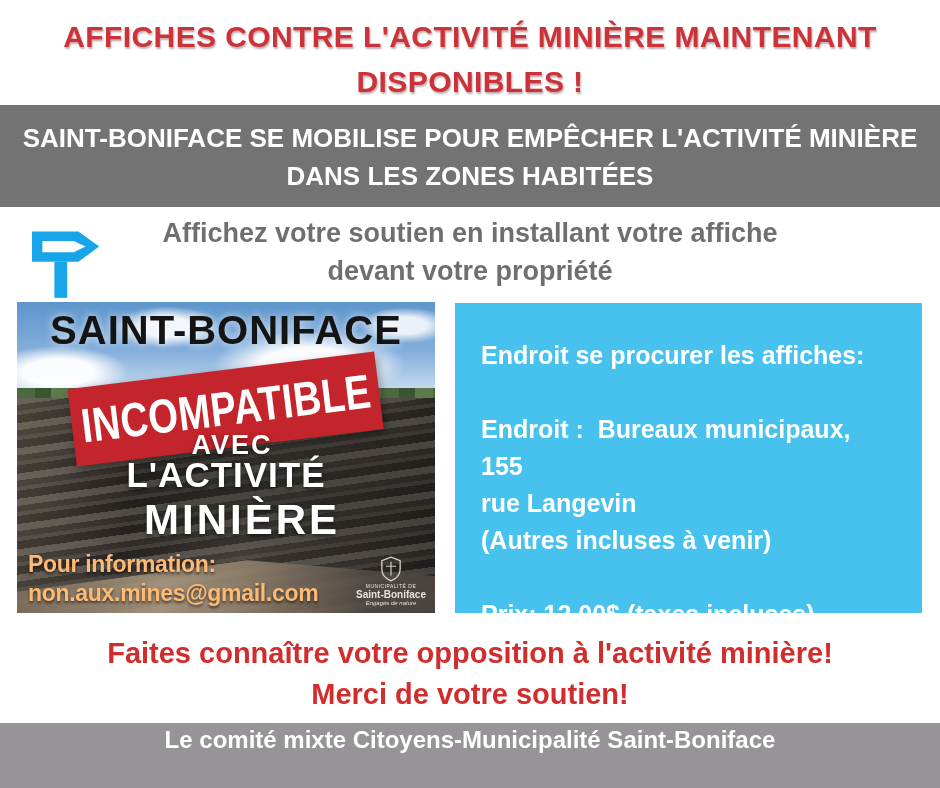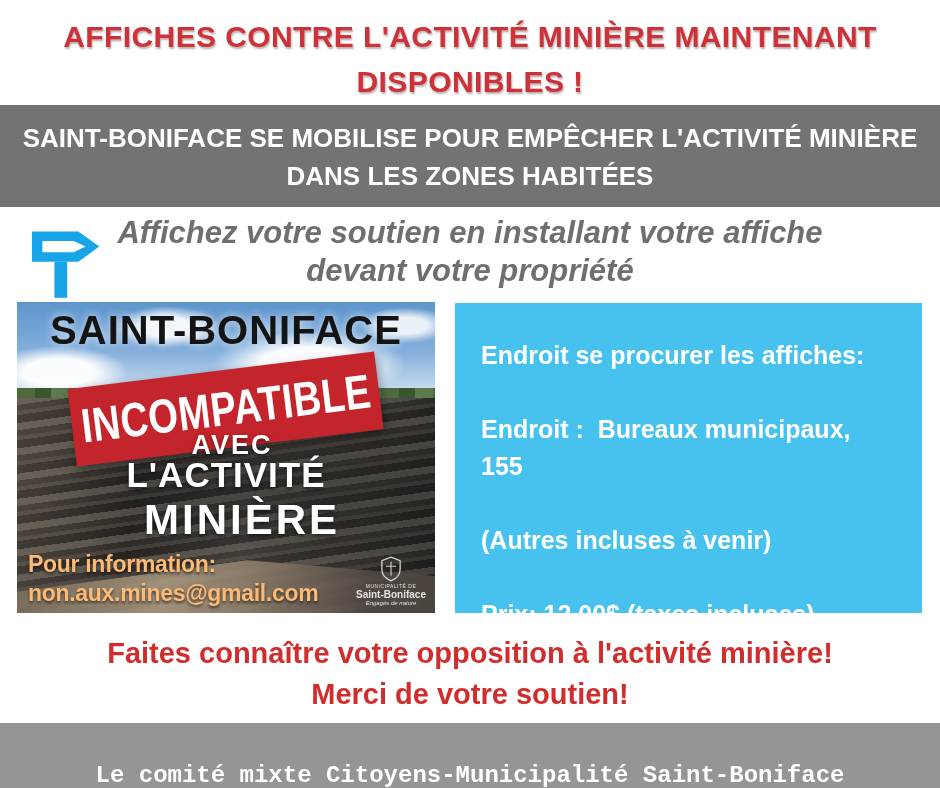--- a/index.html
+++ b/index.html
@@ -13,21 +13,21 @@
 
   
   .gray-banner{position:absolute;top:105px;left:0;right:0;height:102px;background:#737373;
                box-sizing:border-box;padding-top:14px;text-align:center;color:#fff;
                font-weight:700;font-size:26px;line-height:38px;}
 
   
   .instruction{position:absolute;top:207px;left:0;right:0;height:95px;}
   .signpost{position:absolute;left:24px;top:12px;width:80px;height:84px;display:block;}
   .instr-text{position:absolute;left:0;right:0;top:7px;text-align:center;color:#6F6F71;
-              font-weight:700;font-size:31px;line-height:38px;font-style:italic;}
+              font-weight:700;font-size:27px;line-height:38px;}
 
   
   .poster{position:absolute;left:17px;top:302px;width:418px;height:311px;overflow:hidden;background:#3a3734;}
   .sky{position:absolute;left:0;right:0;top:0;height:29%;
        background:
         radial-gradient(ellipse 90px 34px at 10% 78%, rgba(255,255,255,.95) 40%, rgba(255,255,255,0) 78%),
         radial-gradient(ellipse 70px 28px at 36% 28%, rgba(255,255,255,.9) 35%, rgba(255,255,255,0) 75%),
         radial-gradient(ellipse 120px 42px at 70% 70%, rgba(255,255,255,.95) 42%, rgba(255,255,255,0) 80%),
         radial-gradient(ellipse 62px 24px at 93% 26%, rgba(255,255,255,.85) 35%, rgba(255,255,255,0) 75%),
         linear-gradient(to bottom,#5D95CC 0%,#84AFDC 55%,#CADDEE 100%);}
@@ -70,21 +70,21 @@
   .info-box p{margin:0 0 37px 0;white-space:pre-wrap;}
   .info-box p:last-child{margin-bottom:8px;text-decoration:underline;}
 
   
   .closing{position:absolute;top:633px;left:0;right:0;text-align:center;color:#D22D2D;
        font-weight:700;font-size:29px;line-height:41px;}
 
   
   .footer{position:absolute;top:723px;left:0;right:0;bottom:0;background:#969496;
        text-align:center;color:#fff;font-weight:700;font-size:24px;}
-  .footer div{padding-top:39px;font-family:Liberation Mono, monospace;}
+  .footer div{padding-top:3px;}
 </style>
 </head>
 <body>
 
 <div class="page">
 
   <header class="title">
     <div>AFFICHES CONTRE L'ACTIVITÉ MINIÈRE MAINTENANT</div>
     <div>DISPONIBLES !</div>
   </header>
@@ -133,21 +133,21 @@
         <path d="M12 6 V21 M6.5 11 H17.5" fill="none" stroke="rgba(255,255,255,.8)" stroke-width="1.2"></path>
       </svg>
       <div class="logo-top">MUNICIPALITÉ DE</div>
       <div class="logo-name">Saint-Boniface</div>
       <div class="logo-tag">Engagés de nature</div>
     </div>
   </section>
 
   <section class="info-box">
     <p>Endroit se procurer les affiches:</p>
-    <p><span>Endroit :  Bureaux municipaux, 155</span><br><br><span>(Autres incluses à venir)</span></p>
+    <p><span>Endroit :  Bureaux municipaux, 155</span><br><span>rue Langevin</span><br><span>(Autres incluses à venir)</span></p>
     <p>Prix: 12.00$ (taxes incluses)</p>
   </section>
 
   <section class="closing">
     <div>Faites connaître votre opposition à l'activité minière!</div>
     <div>Merci de votre soutien!</div>
   </section>
 
   <footer class="footer">
     <div>Le comité mixte Citoyens-Municipalité Saint-Boniface</div>

